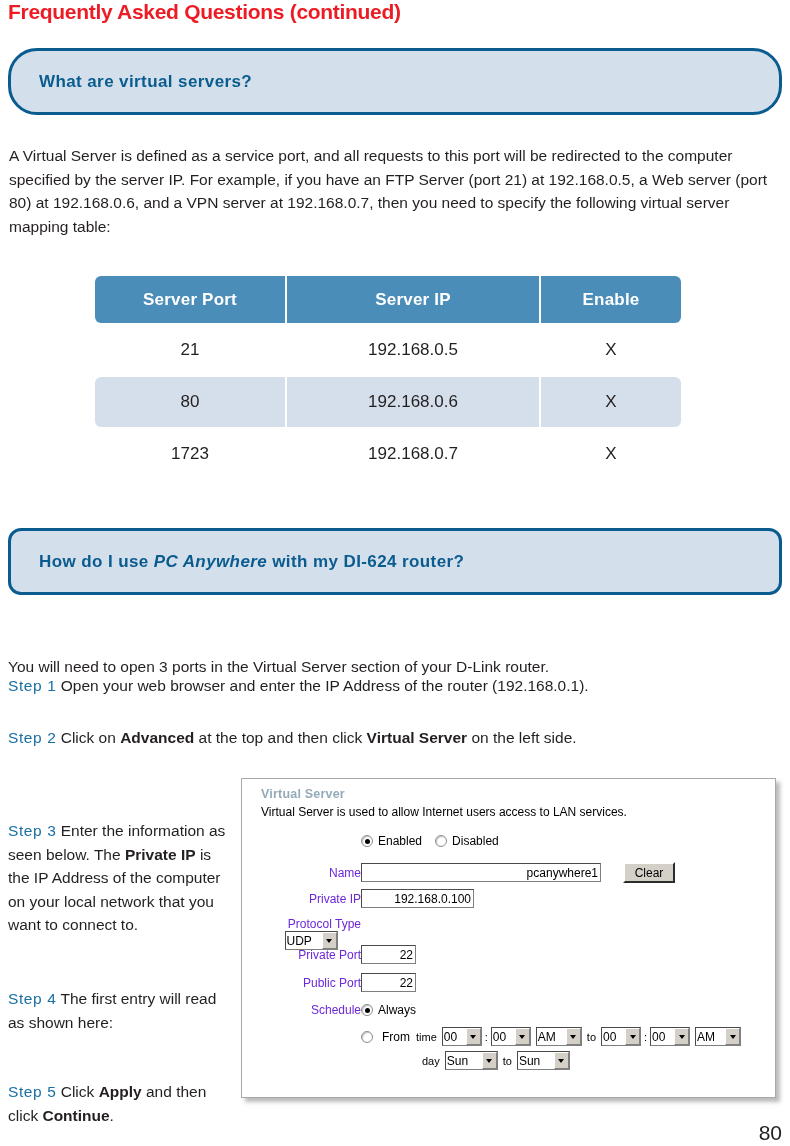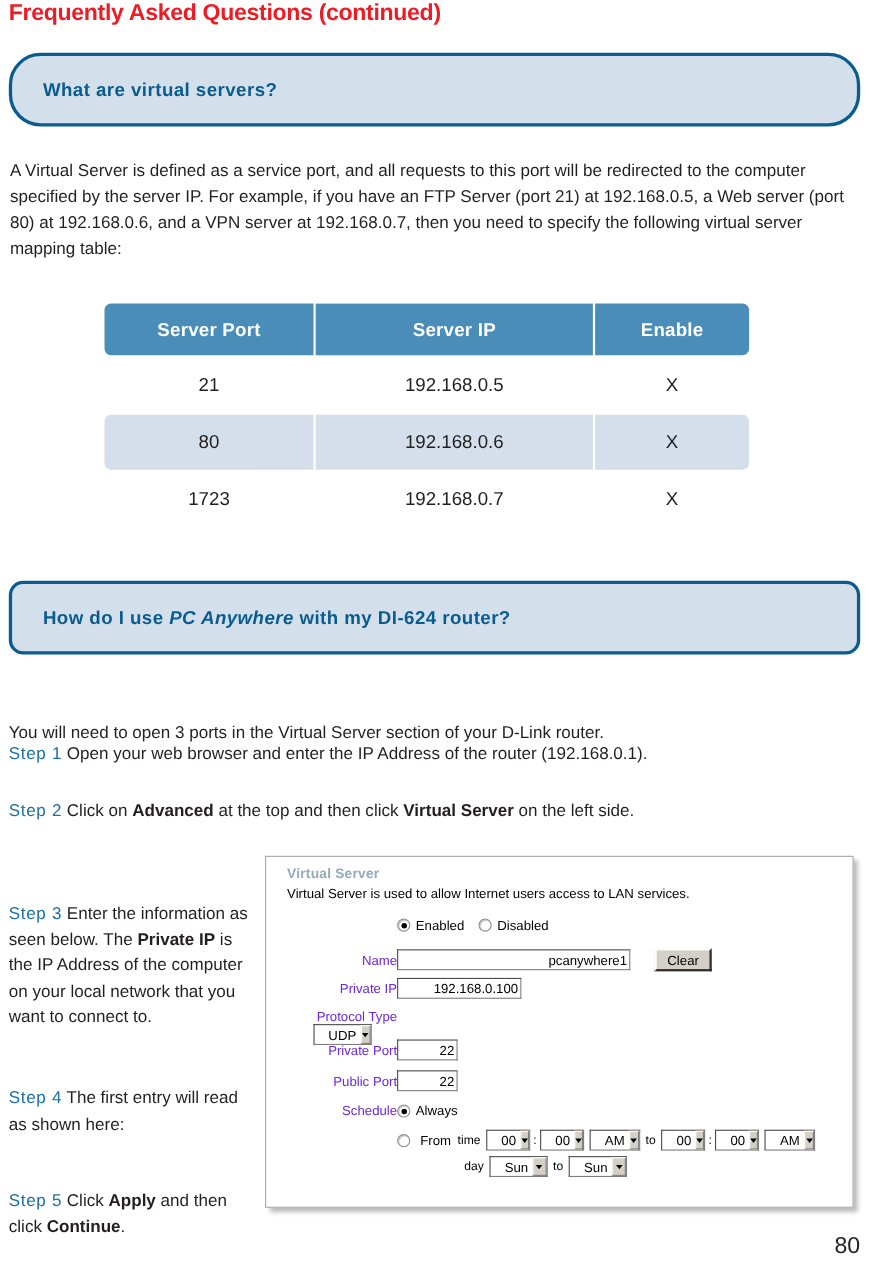--- a/index.html
+++ b/index.html
@@ -139,21 +139,21 @@
     padding:0 2px;
     line-height:18px;
     color:#000;
     font-family:"Liberation Sans", sans-serif;
   }
   .rp-select {
     display:inline-flex; align-items:center;
     border:1px solid #7f7f7f;
     border-top-color:#4a4a4a; border-left-color:#4a4a4a;
     background:#ffffff; height:19px; font-size:12px;
-    color:#000; padding-left:13px;
+    color:#000; padding-left:1px;
   }
   .rp-select .sel-val { padding-right:4px; }
   .rp-arrow {
     width:15px; height:17px; margin-left:auto;
     background:#d4d0c8;
     border:1px solid #ffffff;
     border-right-color:#808080; border-bottom-color:#808080;
     display:flex; align-items:center; justify-content:center;
   }
   .rp-arrow::after {
@@ -250,21 +250,21 @@
 
   <div class="rp-row" style="top:55px; left:119px;">
     <span class="radio on"></span>
     <span class="rp-radio-lbl">Enabled</span>
     <span class="radio"></span>
     <span class="rp-radio-lbl">Disabled</span>
   </div>
 
   <div class="rp-row" style="top:83px;">
     <span class="rp-label">Name</span>
-    <span class="rp-input" style="width:212px;">pcanywhere1</span>
+    <span class="rp-input" style="width:240px;">pcanywhere1</span>
     <span class="rp-btn" style="margin-left:22px;">Clear</span>
   </div>
 
   <div class="rp-row" style="top:110px;">
     <span class="rp-label">Private IP</span>
     <span class="rp-input" style="width:113px;">192.168.0.100</span>
   </div>
 
   <div class="rp-row" style="top:138px;flex-direction:column;">
     <span class="rp-label">Protocol Type</span>

